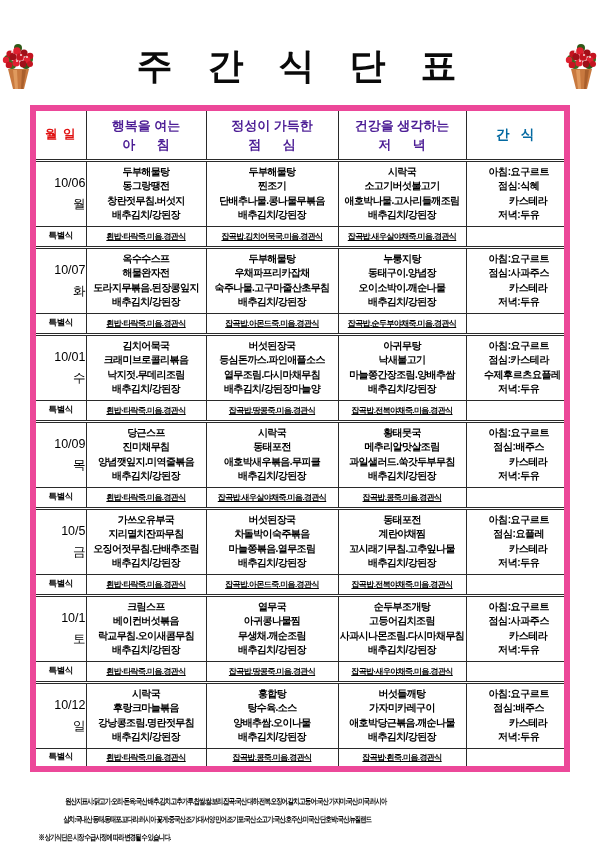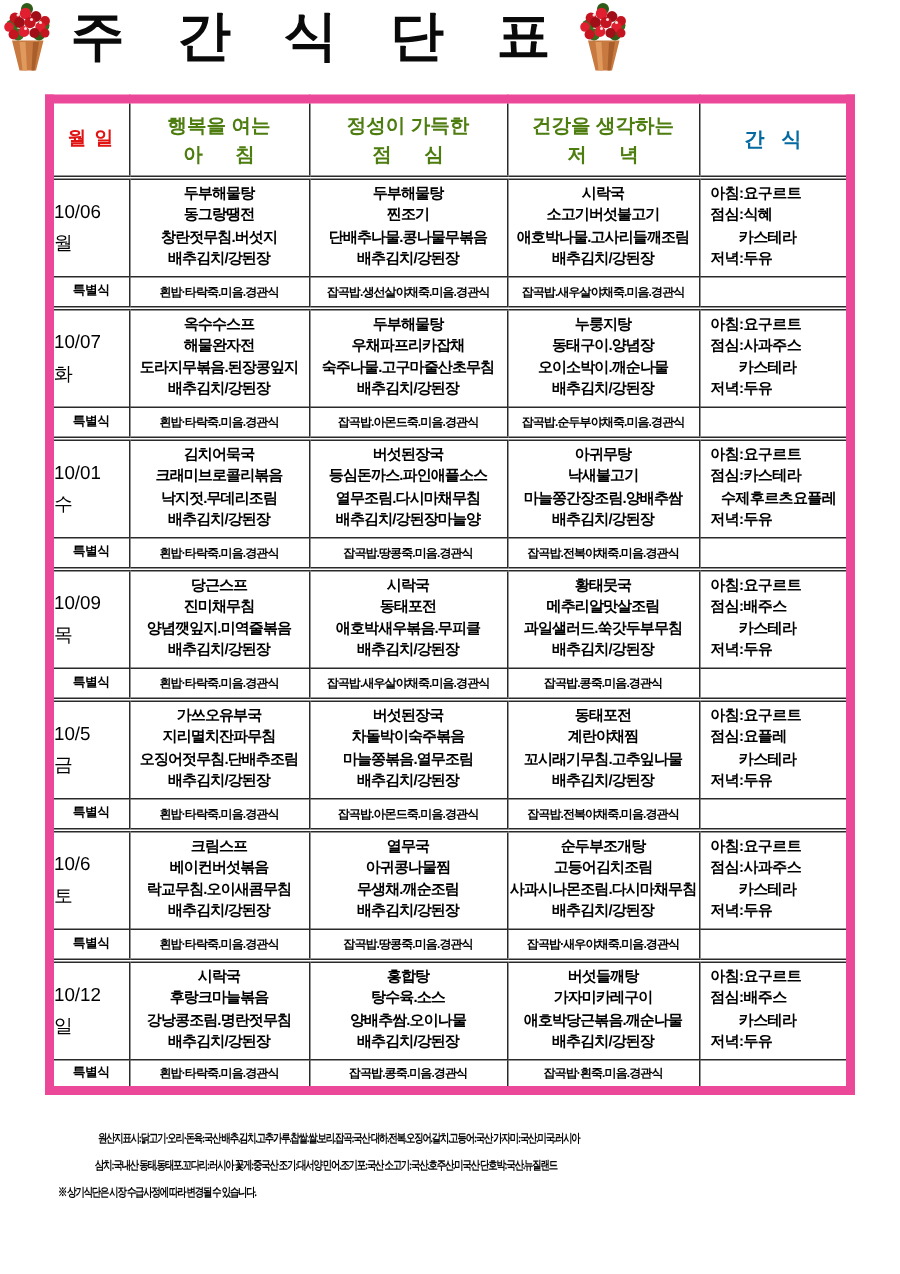--- a/index.html
+++ b/index.html
@@ -1,43 +1,43 @@
 <!DOCTYPE html>
 <html><head>
 <meta charset="utf-8">
 <style>
   html,body{margin:0;padding:0;background:#ffffff;}
   body{width:600px;height:849px;font-family:"Liberation Sans",sans-serif;color:#000;overflow:hidden;}
   .page{position:relative;width:600px;height:849px;}
 
-  .title-row{display:flex;justify-content:flex-start;align-items:center;gap:4px;}
+  .title-row{display:flex;justify-content:space-between;align-items:center;gap:4px;padding-top:42px;}
   .title{font-family:"Liberation Serif",serif;font-size:36px;font-weight:900;letter-spacing:13px;color:#0a0a0a;white-space:nowrap;text-indent:6px;}
   .bouquet{width:37px;height:48px;flex:0 0 auto;}
 
   table.menu{border-collapse:collapse;table-layout:fixed;width:534px;margin:14px auto 0 auto;border:6px solid #ec4899;}
   col.c-date{width:53px;}  col.c-brk{width:120px;} col.c-lun{width:132px;}
   col.c-din{width:128px;}  col.c-snk{width:101px;}
   th,td{border:1px solid #2a2a2a;padding:0;vertical-align:middle;overflow:hidden;}
 
   tr.hdr{height:52px;}
   tr.hdr th{font-weight:bold;white-space:pre-wrap;line-height:19px;}
   th.h-date{color:#e01212;font-size:12.5px;letter-spacing:1px;}
-  th.h-meal{color:#4d7c0f;font-size:13px;}
+  th.h-meal{color:#4c1d95;font-size:13px;}
   th.h-snack{color:#0369a1;font-size:13.5px;border-bottom:3px double #2a2a2a;}
   tr.hdr th{border-bottom:3px double #2a2a2a;}
 
   tr.day-main{height:66px;}
-  td.date-cell{text-align:left;font-size:12.5px;line-height:21px;white-space:pre-wrap;}
+  td.date-cell{text-align:right;font-size:12.5px;line-height:21px;white-space:pre-wrap;}
   td.meal-cell{text-align:center;font-weight:bold;font-size:10px;letter-spacing:-0.6px;line-height:14.5px;white-space:pre-wrap;}
-  td.snack-cell{text-align:left;font-weight:bold;font-size:10px;letter-spacing:-0.4px;line-height:14.5px;white-space:pre-wrap;padding-left:7px;}
+  td.snack-cell{text-align:center;font-weight:bold;font-size:10px;letter-spacing:-0.4px;line-height:14.5px;white-space:pre-wrap;padding-left:7px;}
 
   tr.day-special{height:21px;}
   tr.day-special td{border-bottom:3px double #2a2a2a;}
   td.sp-label{text-align:center;font-weight:bold;font-size:8.5px;letter-spacing:-0.3px;}
-  td.sp-cell{text-align:center;font-weight:bold;font-size:8px;letter-spacing:-0.6px;white-space:nowrap;}
+  td.sp-cell{text-align:center;font-weight:bold;font-size:8px;letter-spacing:-0.6px;white-space:nowrap;text-decoration:underline;}
 
   .footer{width:560px;margin:18px auto 0 auto;text-align:left;}
   .footer .fline{display:inline-block;transform:scaleX(0.78);transform-origin:center top;font-family:"Liberation Serif",serif;font-weight:bold;font-size:8px;line-height:9.5px;letter-spacing:-1px;white-space:nowrap;color:#050505;}
 </style>
 </head>
 <body>
 
 <div class="page">
 
   <div class="title-row">
@@ -136,21 +136,21 @@
 애호박나물.고사리들깨조림
 배추김치/강된장</td>
       <td class="snack-cell">아침:요구르트
 점심:식혜
         카스테라
 저녁:두유</td>
     </tr>
     <tr class="day-special">
       <td class="sp-label">특별식</td>
       <td class="sp-cell">흰밥·타락죽.미음.경관식</td>
-      <td class="sp-cell">잡곡밥.생선살야채죽.미음.경관식</td>
+      <td class="sp-cell">잡곡밥.김치어묵국.미음.경관식</td>
       <td class="sp-cell">잡곡밥.새우살야채죽.미음.경관식</td>
       <td class="sp-cell"></td>
     </tr>
 
     <tr class="day-main">
       <td class="date-cell"><span>10/07</span><br><span>화</span></td>
       <td class="meal-cell">옥수수스프
 해물완자전
 도라지무볶음.된장콩잎지
 배추김치/강된장</td>
@@ -250,21 +250,21 @@
     </tr>
     <tr class="day-special">
       <td class="sp-label">특별식</td>
       <td class="sp-cell">흰밥·타락죽.미음.경관식</td>
       <td class="sp-cell">잡곡밥.아몬드죽.미음.경관식</td>
       <td class="sp-cell">잡곡밥.전복야채죽.미음.경관식</td>
       <td class="sp-cell"></td>
     </tr>
 
     <tr class="day-main">
-      <td class="date-cell"><span>10/6</span><br><span>토</span></td>
+      <td class="date-cell"><span>10/1</span><br><span>토</span></td>
       <td class="meal-cell">크림스프
 베이컨버섯볶음
 락교무침.오이새콤무침
 배추김치/강된장</td>
       <td class="meal-cell">열무국
 아귀콩나물찜
 무생채.깨순조림
 배추김치/강된장</td>
       <td class="meal-cell">순두부조개탕
 고등어김치조림

